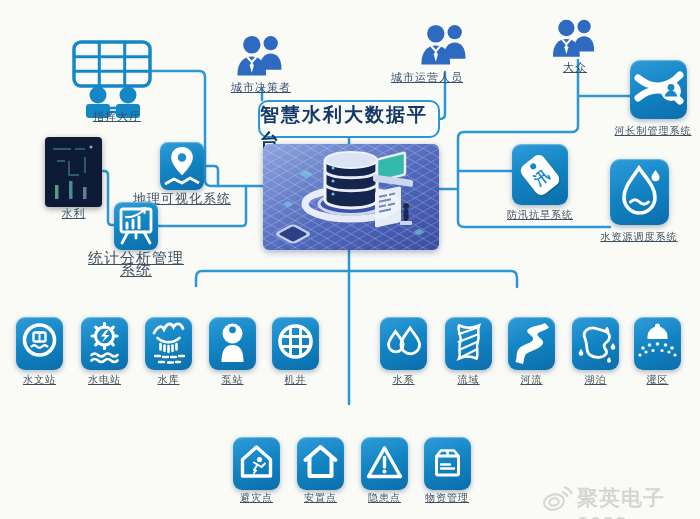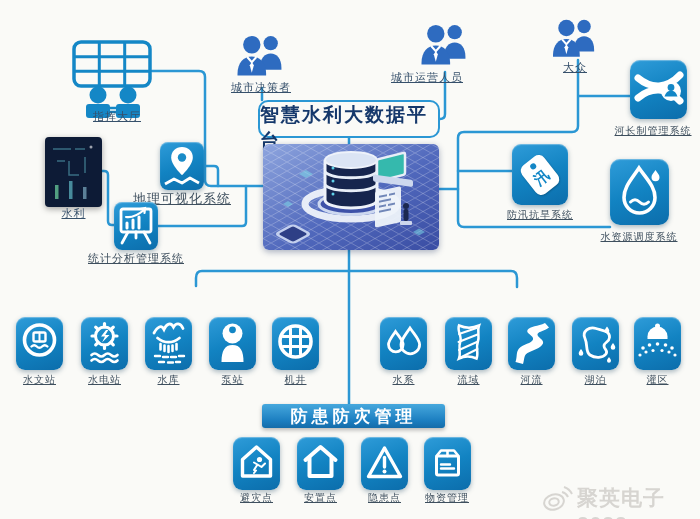--- a/index.html
+++ b/index.html
@@ -179,40 +179,39 @@
   <span class="cap" style="left:132px;top:193px;width:100px;font-size:13px">地理可视化系统</span>
 
   <div class="tile" style="left:114px;top:202px;width:44px;height:48px;border-radius:8px">
     <svg width="44" height="48" viewBox="0 0 44 48" stroke="#fff" fill="none" stroke-linecap="round">
       <rect x="7" y="7" width="30" height="23" rx="2" stroke-width="2.8"></rect>
       <path d="M14 30l-6 11 M30 30l6 11 M22 30v6" stroke-width="2.8"></path>
       <path d="M13 26v-5 M19 26v-8 M25 26v-11" stroke-width="3"></path>
       <path d="M12 15c6 1 12-2 18-7 M26 7l5-1-.5 5" stroke-width="2.2"></path>
     </svg>
   </div>
-  <span class="cap" style="left:86px;top:252px;width:100px;font-size:11px">统计分析管理系统</span>
+  <span class="cap" style="left:86px;top:252px;width:100px;font-size:15px">统计分析管理系统</span>
 
   <div class="tile" style="left:512px;top:144px;width:56px;height:61px;border-radius:9px">
     <div class="flood-tag">
       <span class="hole"></span>
       <span class="char">汛</span>
     </div>
   </div>
   <span class="cap" style="left:494px;top:209px;width:92px">防汛抗旱系统</span>
 
   <div class="tile" style="left:610px;top:159px;width:59px;height:66px;border-radius:10px">
     <svg width="58" height="66" viewBox="0 0 58 66">
       <path d="M28 9C20 21 13 28 13 38.5a15.5 15.5 0 0 0 31 0C44 28 36.5 21 28 9z" stroke="#fff" stroke-width="3.6" fill="none"></path>
       <path d="M19.5 43q4.5-4.5 9 0t9 0" stroke="#fff" stroke-width="3" fill="none" stroke-linecap="round"></path>
       <path d="M44.5 11c-2.2 3.2-4 5-4 7.2a4 4 0 0 0 8 0c0-2.2-1.8-4-4-7.2z" fill="#fff"></path>
     </svg>
   </div>
   <span class="cap" style="left:595px;top:231px;width:88px">水资源调度系统</span>
 
-  <div class="bar" style="left:262px;top:404px;width:183px;height:24px">防患防灾管理</div>
 
   <div class="tile" style="left:16px;top:317px;width:47px;height:53px">
     <svg width="47" height="53" viewBox="0 0 47 53" stroke="#fff" fill="none" stroke-linecap="round">
       <circle cx="23.5" cy="23" r="15" stroke-width="3.6"></circle>
       <rect x="17.5" y="15.5" width="12" height="9" rx="1.5" stroke-width="2.4"></rect>
       <path d="M23.5 15.5v9" stroke-width="2"></path>
       <path d="M15.5 29.5q2.7-2.6 5.3 0t5.3 0t5.3 0" stroke-width="2.4"></path>
     </svg>
   </div>
   <span class="cap" style="left:6px;top:374px;width:67px">水文站</span>

